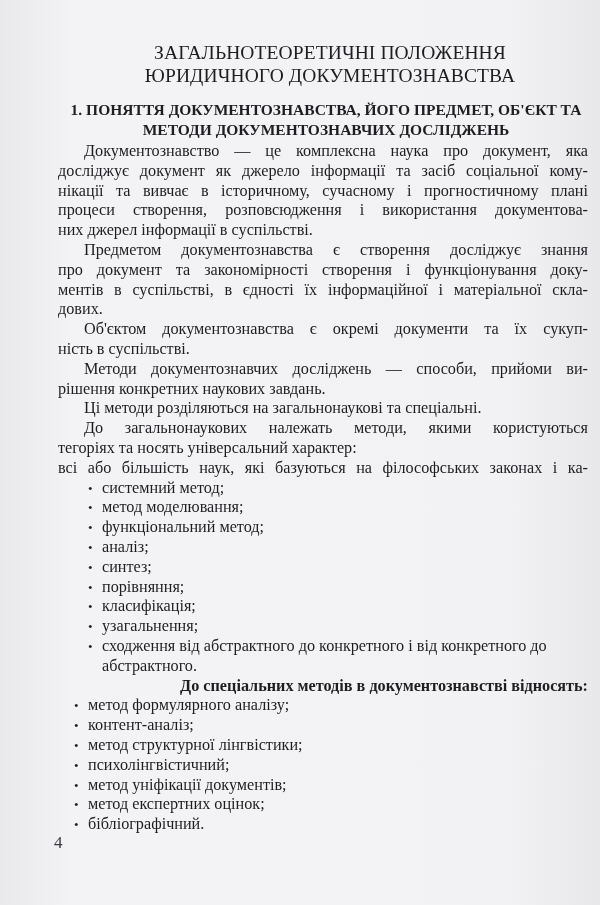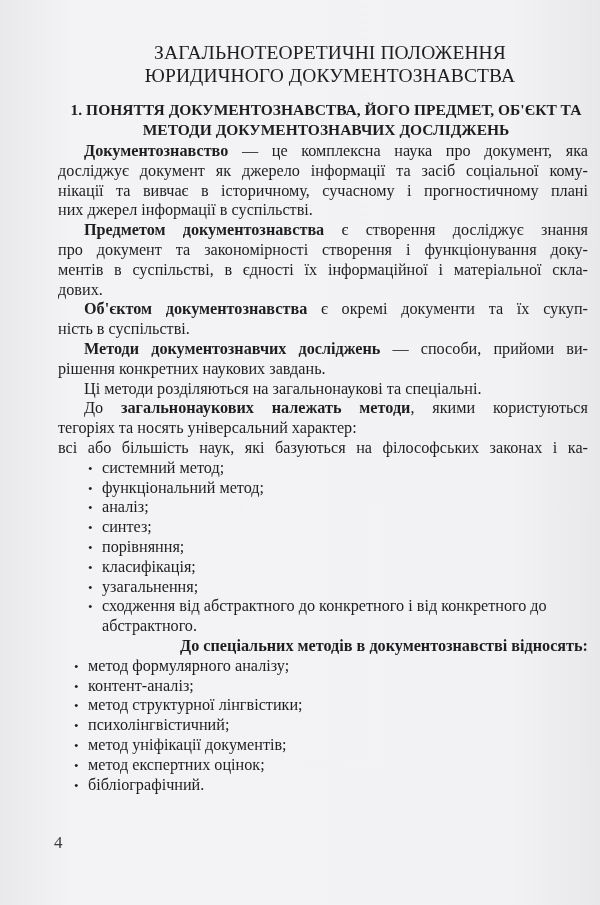--- a/index.html
+++ b/index.html
@@ -53,21 +53,21 @@
     .line {
       display: block;
       white-space: nowrap;
       text-align: justify;
       text-align-last: justify;
     }
     .line.last {
       text-align-last: left;
     }
     .indent { padding-left: 26px; }
-    b { font-weight: bold; }
+    b { font-weight: normal; }
     ul.bullets {
       list-style: none;
       margin: 0;
       padding: 0;
     }
     ul.bullets li {
       position: relative;
       padding-left: 14px;
       white-space: nowrap;
     }
@@ -107,20 +107,21 @@
     <div>1. ПОНЯТТЯ ДОКУМЕНТОЗНАВСТВА, ЙОГО ПРЕДМЕТ, ОБ'ЄКТ ТА</div>
     <div>МЕТОДИ ДОКУМЕНТОЗНАВЧИХ ДОСЛІДЖЕНЬ</div>
   </div>
 
   <div class="body-text">
 
     <div>
       <span class="line indent"><b>Документознавство</b><span> — це комплексна наука про документ, яка</span></span>
       <span class="line">досліджує документ як джерело інформації та засіб соціальної кому-</span>
       <span class="line">нікації та вивчає в історичному, сучасному і прогностичному плані</span>
+      <span class="line">процеси створення, розповсюдження і використання документова-</span>
       <span class="line last">них джерел інформації в суспільстві.</span>
     </div>
 
     <div>
       <span class="line indent"><b>Предметом документознавства</b><span> є створення досліджує знання</span></span>
       <span class="line">про документ та закономірності створення і функціонування доку-</span>
       <span class="line">ментів в суспільстві, в єдності їх інформаційної і матеріальної скла-</span>
       <span class="line last">дових.</span>
     </div>
 
@@ -139,20 +140,21 @@
     </div>
 
     <div>
       <span class="line indent"><span>До </span><b>загальнонаукових належать методи</b><span>, якими користуються</span></span>
       <span class="line last">тегоріях та носять універсальний характер:</span>
       <span class="line">всі або більшість наук, які базуються на філософських законах і ка-</span>
     </div>
 
     <ul class="bullets general">
       <li>системний метод;</li>
+      <li>метод моделювання;</li>
       <li>функціональний метод;</li>
       <li>аналіз;</li>
       <li>синтез;</li>
       <li>порівняння;</li>
       <li>класифікація;</li>
       <li>узагальнення;</li>
       <li>сходження від абстрактного до конкретного і від конкретного до</li>
     </ul>
     <div style="padding-left:44px; white-space:nowrap;">абстрактного.</div>
 

